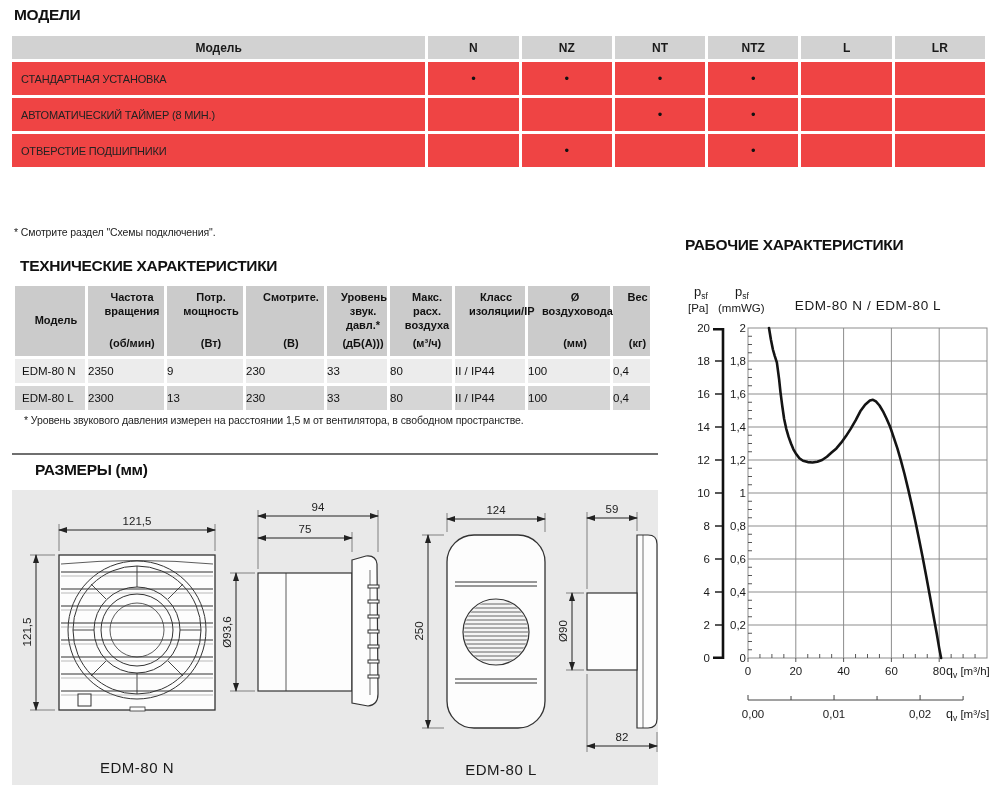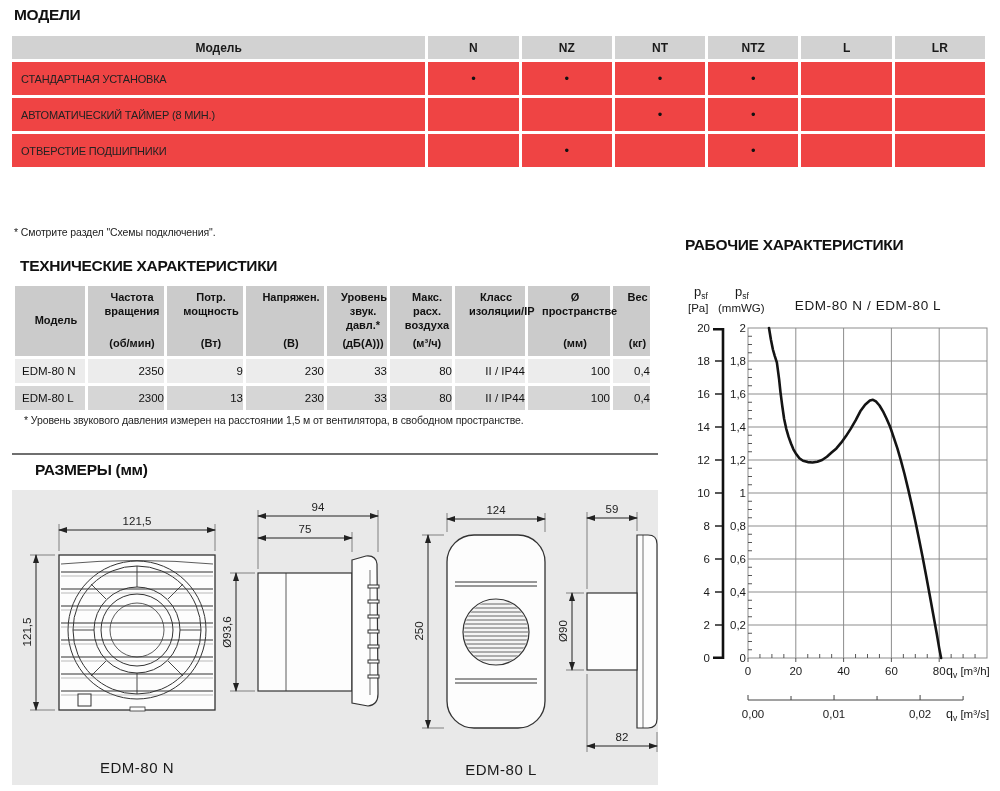--- a/index.html
+++ b/index.html
@@ -12,21 +12,21 @@
   
   .models-table{left:9px;top:33px;width:979px;}
   .models-table th{background:#d2d2d2;font-size:12px;font-weight:bold;height:23px;text-align:center;padding:0;}
   .models-table td{background:#ef4444;height:33px;padding:0;}
   .models-table td.rowlabel{text-align:left;padding-left:9px;font-size:11px;letter-spacing:-0.2px;color:#222;}
   .models-table td.val{text-align:center;font-size:11.5px;color:#111;}
   .models-table td.val.dot{font-size:13px;}
   
   .tech-table{left:12px;top:283px;width:641px;}
   .tech-table th{background:#cbcbcb;padding:0;vertical-align:top;height:70px;}
-  .tech-table td{height:24px;padding:0;text-align:right;font-size:11.5px;color:#111;}
+  .tech-table td{height:24px;padding:0;text-align:left;font-size:11.5px;color:#111;}
   .tech-table tr.r0 td{background:#ececec;}
   .tech-table tr.r1 td{background:#d6d6d6;}
   .tech-table td.mcol{text-align:left;padding-left:7px;}
   .hwrap{display:flex;flex-direction:column;justify-content:space-between;height:100%;
          box-sizing:border-box;padding:5px 2px 5px 14px;}
   .hwrap.vc{justify-content:center;}
   .hname,.hunit{font-size:11px;font-weight:bold;text-align:center;line-height:1.25;color:#111;}
   .footnote{font-size:10.5px;color:#222;letter-spacing:-0.1px;}
   .divider{left:12px;top:453px;width:646px;height:2px;background:#6f6f6f;}
   .dims-box{left:12px;top:490px;width:646px;height:295px;background:#e9e9e9;}
@@ -117,21 +117,21 @@
           </div>
         </th>
     <th>
           <div class="hwrap">
             <div class="hname">Потр. мощность</div>
             <div class="hunit">(Вт)</div>
           </div>
         </th>
     <th>
           <div class="hwrap">
-            <div class="hname">Напряжен.</div>
+            <div class="hname">Смотрите.</div>
             <div class="hunit">(В)</div>
           </div>
         </th>
     <th>
           <div class="hwrap">
             <div class="hname">Уровень звук. давл.*</div>
             <div class="hunit">(дБ(А)))</div>
           </div>
         </th>
     <th>
@@ -141,21 +141,21 @@
           </div>
         </th>
     <th>
           <div class="hwrap">
             <div class="hname">Класс изоляции/IP</div>
             <div class="hunit"></div>
           </div>
         </th>
     <th>
           <div class="hwrap">
-            <div class="hname">Ø пространстве</div>
+            <div class="hname">Ø воздуховода</div>
             <div class="hunit">(мм)</div>
           </div>
         </th>
     <th>
           <div class="hwrap">
             <div class="hname">Вес</div>
             <div class="hunit">(кг)</div>
           </div>
         </th>
   </tr>

